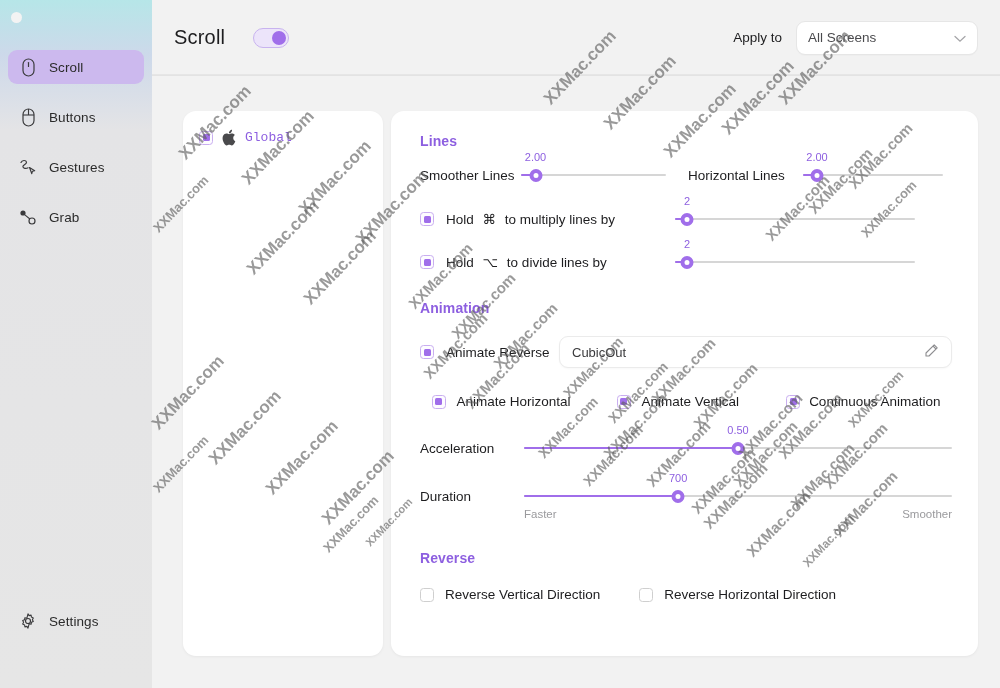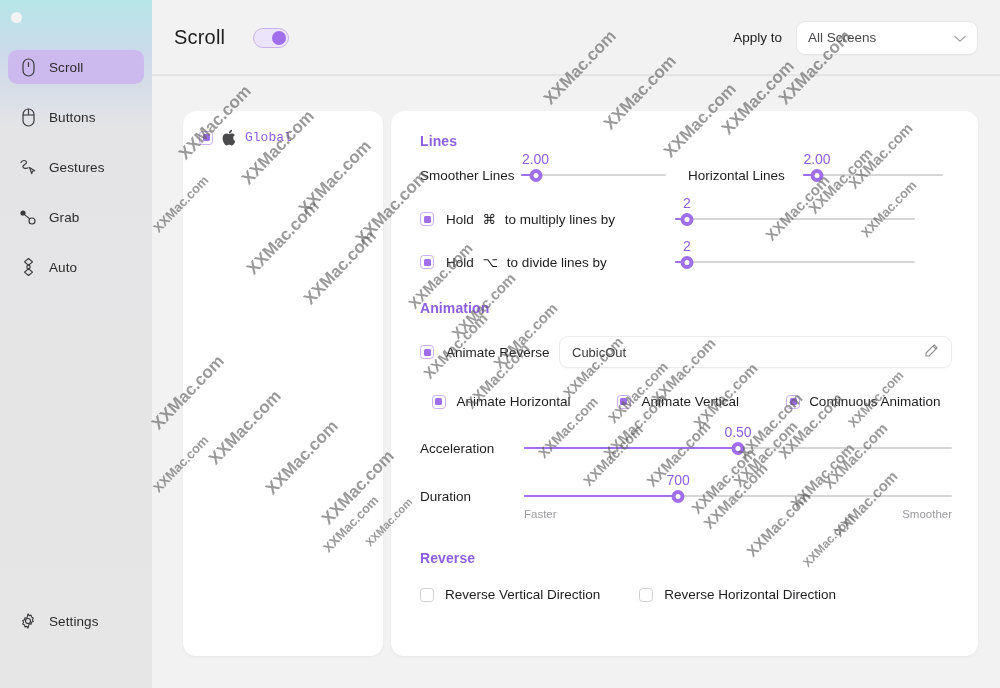--- a/index.html
+++ b/index.html
@@ -146,21 +146,21 @@
 
   
   .slider { position: relative; height: 16px; display: flex; align-items: center; cursor: pointer; }
   .track { position: absolute; left: 0; right: 0; height: 1.6px; background: #d6d6d6; border-radius: 2px; }
   .fill { position: absolute; left: 0; height: 1.6px; background: #a06eea; border-radius: 2px; }
   .knob2 {
     position: absolute; width: 13px; height: 13px; border-radius: 50%;
     background: #fff; border: 4px solid #a06eea; transform: translateX(-50%);
   }
   .sl-val {
-    position: absolute; top: -16px; font-size: 14px; color: #8d5fe0;
+    position: absolute; top: -16px; font-size: 11px; color: #8d5fe0;
     transform: translateX(-50%); white-space: nowrap;
   }
 
   .anim-input {
     height: 32px; background: #fff; border: 1px solid #ebebeb;
     border-radius: 9px; display: flex; align-items: center;
     padding: 0 12px; box-shadow: 0 1px 2px rgba(0,0,0,.03);
   }
   .anim-val { font-size: 13px; color: #3a3a3c; }
 
@@ -219,30 +219,20 @@
         <span class="nav-icon">
           <svg width="19" height="18" viewBox="0 0 19 18">
               <circle cx="4" cy="5" r="2.6" fill="#3a3a3c"></circle>
               <circle cx="13" cy="13" r="3" fill="none" stroke="#3a3a3c" stroke-width="1.2"></circle>
               <line x1="5.8" y1="6.8" x2="10.9" y2="11" stroke="#3a3a3c" stroke-width="1.1"></line>
             </svg>
         </span>
         <span class="nav-label">Grab</span>
       </div>
 
-      <div class="nav-item">
-        <span class="nav-icon">
-          <svg width="15" height="20" viewBox="0 0 15 20">
-              <path d="M7.5 1.5l4 3.4-4 3.4-4-3.4z" fill="none" stroke="#3a3a3c" stroke-width="1.15" stroke-linejoin="round"></path>
-              <path d="M7.5 18.5l-4-3.4 4-3.4 4 3.4z" fill="none" stroke="#3a3a3c" stroke-width="1.15" stroke-linejoin="round"></path>
-              <circle cx="7.5" cy="10" r="1.7" fill="none" stroke="#3a3a3c" stroke-width="1.15"></circle>
-            </svg>
-        </span>
-        <span class="nav-label">Auto</span>
-      </div>
     </div>
 
     <div class="settings-item">
       <span class="nav-icon">
         <svg width="16" height="16" viewBox="0 0 16 16">
             <circle cx="8" cy="8" r="2.5" fill="none" stroke="#3a3a3c" stroke-width="1.2"></circle>
             <path d="M8 .9l1.1 1.7 2-.5.3 2 1.9.8-.9 1.8.9 1.8-1.9.8-.3 2-2-.5L8 15.1 6.9 13.4l-2 .5-.3-2-1.9-.8.9-1.8-.9-1.8 1.9-.8.3-2 2 .5z" fill="none" stroke="#3a3a3c" stroke-width="1.1" stroke-linejoin="round"></path>
           </svg>
       </span>
       <span class="nav-label">Settings</span>

